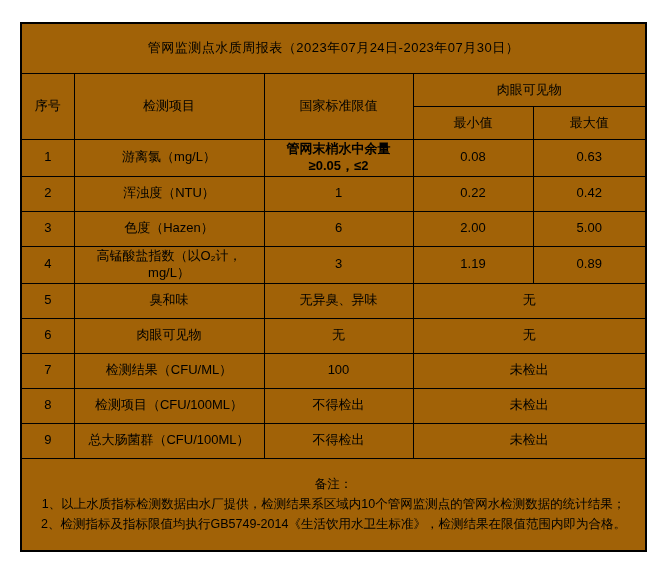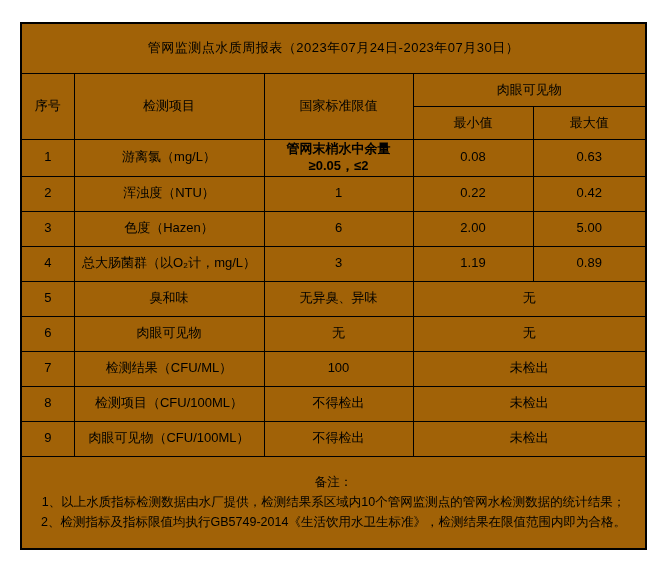--- a/index.html
+++ b/index.html
@@ -109,21 +109,21 @@
     <tr class="data-row">
       <td>3</td>
       <td>色度（Hazen）</td>
       <td>6</td>
       <td>2.00</td>
       <td>5.00</td>
     </tr>
 
     <tr class="data-row">
       <td>4</td>
-      <td>总大肠菌群（以O₂计，mg/L）</td>
+      <td>高锰酸盐指数（以O₂计，mg/L）</td>
       <td>3</td>
       <td>1.19</td>
       <td>0.89</td>
     </tr>
 
     <tr class="data-row">
       <td>5</td>
       <td>臭和味</td>
       <td>无异臭、异味</td>
       <td colspan="2">无</td>
@@ -145,21 +145,21 @@
 
     <tr class="data-row">
       <td>8</td>
       <td>检测项目（CFU/100ML）</td>
       <td>不得检出</td>
       <td colspan="2">未检出</td>
     </tr>
 
     <tr class="data-row">
       <td>9</td>
-      <td>肉眼可见物（CFU/100ML）</td>
+      <td>总大肠菌群（CFU/100ML）</td>
       <td>不得检出</td>
       <td colspan="2">未检出</td>
     </tr>
 
     <tr>
       <td class="notes-cell" colspan="5">
         <div>备注：</div>
         <div>1、以上水质指标检测数据由水厂提供，检测结果系区域内10个管网监测点的管网水检测数据的统计结果；</div>
         <div>2、检测指标及指标限值均执行GB5749-2014《生活饮用水卫生标准》，检测结果在限值范围内即为合格。</div>
       </td>

